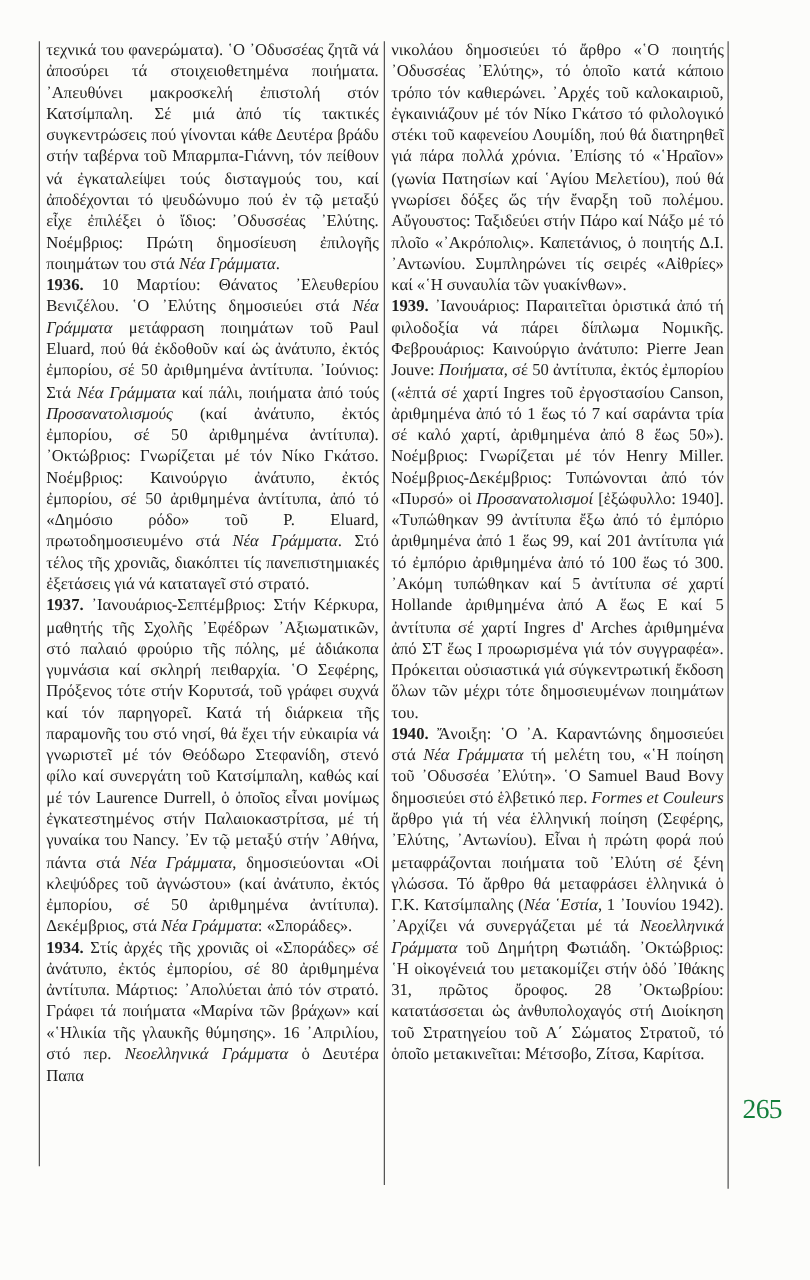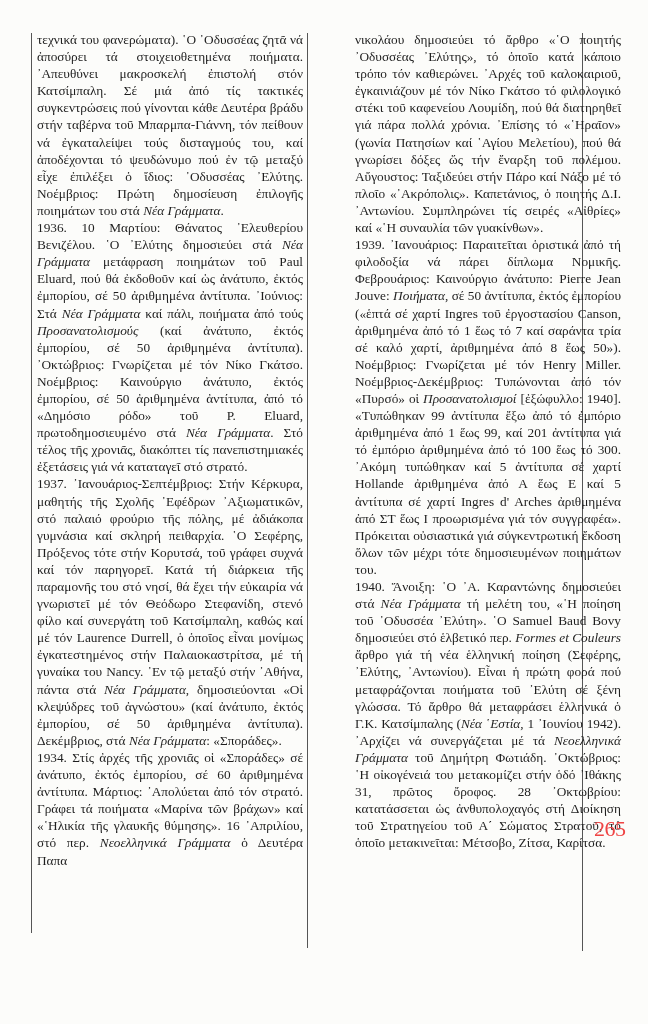--- a/index.html
+++ b/index.html
@@ -27,33 +27,33 @@
     .column {
       position: absolute;
       top: 31px;
       width: 266px;
       font-size: 13.3px;
       line-height: 17.1px;
       text-align: justify;
       hyphens: manual;
     }
     .column.left { left: 37px; }
-    .column.right { left: 313px; margin-left: 42px; }
+    .column.right { left: 313px; }
 
     .entry { margin: 0; }
-    .year { font-weight: normal; }
+    .year { font-weight: bold; }
     em, .ital { font-style: italic; }
 
     .page-number {
       position: absolute;
       left: 594px;
-      top: 816px;
+      top: 874px;
       font-size: 22px;
       font-family: "Liberation Serif", serif;
-      color: #ef4444;
+      color: #15803d;
       letter-spacing: -0.5px;
     }
   </style>
 </head>
 <body>
 
 <div class="rule left"></div>
 <div class="rule mid"></div>
 <div class="rule right"></div>
 
@@ -61,21 +61,21 @@
   <p class="entry">
     <span>τεχνικά του φανερώματα). ῾Ο ᾿Οδυσσέας ζητᾶ νά ἀποσύρει τά στοιχειοθετημένα ποιήματα. ᾿Απευθύνει μακροσκελή ἐπι­στολή στόν Κατσίμπαλη. Σέ μιά ἀπό τίς τα­κτικές συγκεντρώσεις πού γίνονται κάθε Δευτέρα βράδυ στήν ταβέρνα τοῦ Μπαρ­μπα-Γιάννη, τόν πείθουν νά ἐγκαταλείψει τούς δισταγμούς του, καί ἀποδέχονται τό ψευδώνυμο πού ἐν τῷ μεταξύ εἶχε ἐπιλέξει ὁ ἴδιος: ᾿Οδυσσέας ᾿Ελύτης. Νοέμβριος: Πρώτη δημοσίευση ἐπιλογῆς ποιημάτων του στά </span><em>Νέα Γράμματα</em><span>.</span>
   </p>
   <p class="entry">
     <span class="year">1936.</span><span> 10 Μαρτίου: Θάνατος ᾿Ελευθερίου Βενιζέλου. ῾Ο ᾿Ελύτης δημοσιεύει στά </span><em>Νέα Γράμματα</em><span> μετάφραση ποιημάτων τοῦ Paul Eluard, πού θά ἐκδοθοῦν καί ὡς ἀνάτυπο, ἐκτός ἐμπορίου, σέ 50 ἀριθμημένα ἀντίτυ­πα. ᾿Ιούνιος: Στά </span><em>Νέα Γράμματα</em><span> καί πάλι, ποιήματα ἀπό τούς </span><em>Προσανατολισμούς</em><span> (καί ἀνάτυπο, ἐκτός ἐμπορίου, σέ 50 ἀριθ­μημένα ἀντίτυπα). ᾿Οκτώβριος: Γνωρίζε­ται μέ τόν Νίκο Γκάτσο. Νοέμβριος: Και­νούργιο ἀνάτυπο, ἐκτός ἐμπορίου, σέ 50 ἀριθμημένα ἀντίτυπα, ἀπό τό «Δημόσιο ρόδο» τοῦ P. Eluard, πρωτοδημοσιευμένο στά </span><em>Νέα Γράμματα</em><span>. Στό τέλος τῆς χρονιᾶς, διακόπτει τίς πανεπιστημιακές ἐξετάσεις γιά νά καταταγεῖ στό στρατό.</span>
   </p>
   <p class="entry">
     <span class="year">1937.</span><span> ᾿Ιανουάριος-Σεπτέμβριος: Στήν Κέρκυρα, μαθητής τῆς Σχολῆς ᾿Εφέδρων ᾿Αξιωματικῶν, στό παλαιό φρούριο τῆς πόλης, μέ ἀδιάκοπα γυμνάσια καί σκληρή πειθαρχία. ῾Ο Σεφέρης, Πρόξενος τότε στήν Κορυτσά, τοῦ γράφει συχνά καί τόν παρηγορεῖ. Κατά τή διάρκεια τῆς παραμο­νῆς του στό νησί, θά ἔχει τήν εὐκαιρία νά γνωριστεῖ μέ τόν Θεόδωρο Στεφανίδη, στενό φίλο καί συνεργάτη τοῦ Κατσίμπα­λη, καθώς καί μέ τόν Laurence Durrell, ὁ ὁποῖος εἶναι μονίμως ἐγκατεστημένος στήν Παλαιοκαστρίτσα, μέ τή γυναίκα του Nan­cy. ᾿Εν τῷ μεταξύ στήν ᾿Αθήνα, πάντα στά </span><em>Νέα Γράμματα</em><span>, δημοσιεύονται «Οἱ κλεψύ­δρες τοῦ ἀγνώστου» (καί ἀνάτυπο, ἐκτός ἐμπορίου, σέ 50 ἀριθμημένα ἀντίτυπα). Δεκέμβριος, στά </span><em>Νέα Γράμματα</em><span>: «Σποράδες».</span>
   </p>
   <p class="entry">
-    <span class="year">1934.</span><span> Στίς ἀρχές τῆς χρονιᾶς οἱ «Σπορά­δες» σέ ἀνάτυπο, ἐκτός ἐμπορίου, σέ 60 ἀριθμημένα ἀντίτυπα. Μάρτιος: ᾿Απολύε­ται ἀπό τόν στρατό. Γράφει τά ποιήματα «Μαρίνα τῶν βράχων» καί «῾Ηλικία τῆς γλαυκῆς θύμησης». 16 ᾿Απριλίου, στό περ. </span><em>Νεοελληνικά Γράμματα</em><span> ὁ Δευτέρα Παπα­</span>
+    <span class="year">1934.</span><span> Στίς ἀρχές τῆς χρονιᾶς οἱ «Σπορά­δες» σέ ἀνάτυπο, ἐκτός ἐμπορίου, σέ 80 ἀριθμημένα ἀντίτυπα. Μάρτιος: ᾿Απολύε­ται ἀπό τόν στρατό. Γράφει τά ποιήματα «Μαρίνα τῶν βράχων» καί «῾Ηλικία τῆς γλαυκῆς θύμησης». 16 ᾿Απριλίου, στό περ. </span><em>Νεοελληνικά Γράμματα</em><span> ὁ Δευτέρα Παπα­</span>
   </p>
 </div>
 
 <div class="column right">
   <p class="entry">
     <span>νικολάου δημοσιεύει τό ἄρθρο «῾Ο ποιη­τής ᾿Οδυσσέας ᾿Ελύτης», τό ὁποῖο κατά κάποιο τρόπο τόν καθιερώνει. ᾿Αρχές τοῦ καλοκαιριοῦ, ἐγκαινιάζουν μέ τόν Νίκο Γκάτσο τό φιλολογικό στέκι τοῦ καφενείου Λουμίδη, πού θά διατηρηθεῖ γιά πάρα πολλά χρόνια. ᾿Επίσης τό «῾Ηραῖον» (γω­νία Πατησίων καί ῾Αγίου Μελετίου), πού θά γνωρίσει δόξες ὥς τήν ἔναρξη τοῦ πολέ­μου. Αὔγουστος: Ταξιδεύει στήν Πάρο καί Νάξο μέ τό πλοῖο «᾿Ακρόπολις». Καπετά­νιος, ὁ ποιητής Δ.Ι. ᾿Αντωνίου. Συμπλη­ρώνει τίς σειρές «Αἰθρίες» καί «῾Η συναυ­λία τῶν γυακίνθων».</span>
   </p>
   <p class="entry">
     <span class="year">1939.</span><span> ᾿Ιανουάριος: Παραιτεῖται ὁριστικά ἀπό τή φιλοδοξία νά πάρει δίπλωμα Νομι­κῆς. Φεβρουάριος: Καινούργιο ἀνάτυπο: Pierre Jean Jouve: </span><em>Ποιήματα</em><span>, σέ 50 ἀντίτυ­πα, ἐκτός ἐμπορίου («ἑπτά σέ χαρτί Ingres τοῦ ἐργοστασίου Canson, ἀριθμημένα ἀπό τό 1 ἕως τό 7 καί σαράντα τρία σέ καλό χαρτί, ἀριθμημένα ἀπό 8 ἕως 50»). Νοέμ­βριος: Γνωρίζεται μέ τόν Henry Miller. Νοέμβριος-Δεκέμβριος: Τυπώνονται ἀπό τόν «Πυρσό» οἱ </span><em>Προσανατολισμοί</em><span> [ἐξώ­φυλλο: 1940]. «Τυπώθηκαν 99 ἀντίτυπα ἔξω ἀπό τό ἐμπόριο ἀριθμημένα ἀπό 1 ἕως 99, καί 201 ἀντίτυπα γιά τό ἐμπόριο ἀριθ­μημένα ἀπό τό 100 ἕως τό 300. ᾿Ακόμη τυ­πώθηκαν καί 5 ἀντίτυπα σέ χαρτί Hollande ἀριθμημένα ἀπό Α ἕως Ε καί 5 ἀντίτυπα σέ χαρτί Ingres d' Arches ἀριθμημένα ἀπό ΣΤ ἕως Ι προωρισμένα γιά τόν συγγραφέα». Πρόκειται οὐσιαστικά γιά σύγκεντρωτική ἔκδοση ὅλων τῶν μέχρι τότε δημοσιευμέ­νων ποιημάτων του.</span>
   </p>

